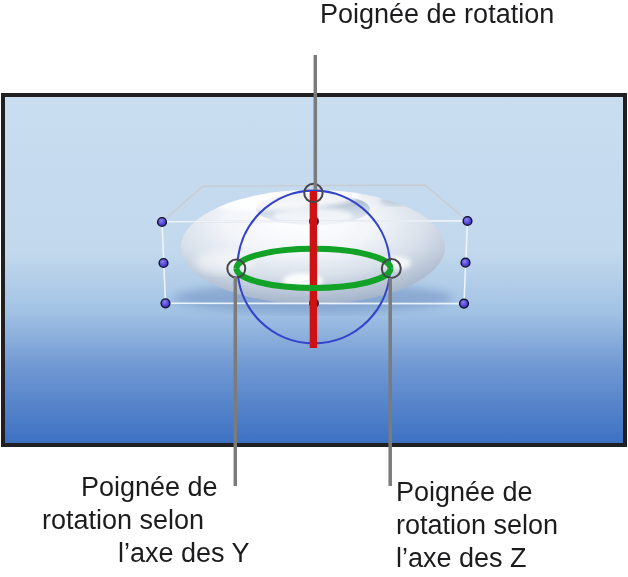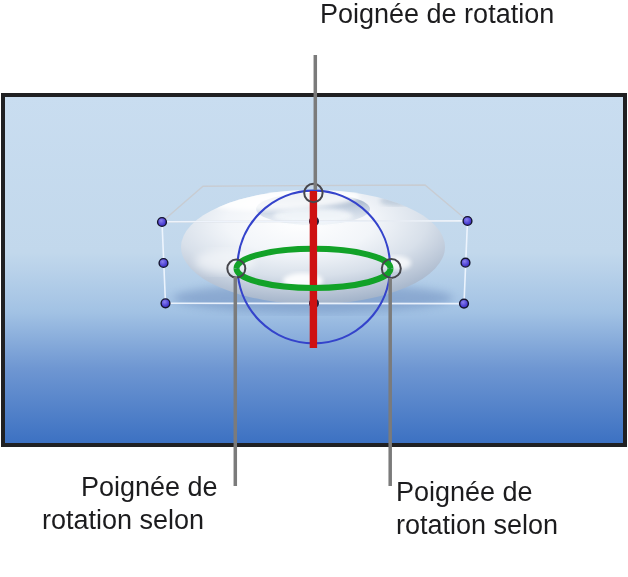--- a/index.html
+++ b/index.html
@@ -122,20 +122,22 @@
     <line x1="390.2" y1="278" x2="390.2" y2="486" class="callout"></line>
   </svg>
 
   <div class="label label-x">
     <span>Poignée de rotation</span>
   </div>
 
   <div class="label label-y">
     <span>Poignée de</span>
     <span>rotation selon</span>
+    <span>l’axe des Y</span>
   </div>
 
   <div class="label label-z">
     <span>Poignée de</span>
     <span>rotation selon</span>
+    <span>l’axe des Z</span>
   </div>
 
 </div>
 
 </body></html>

